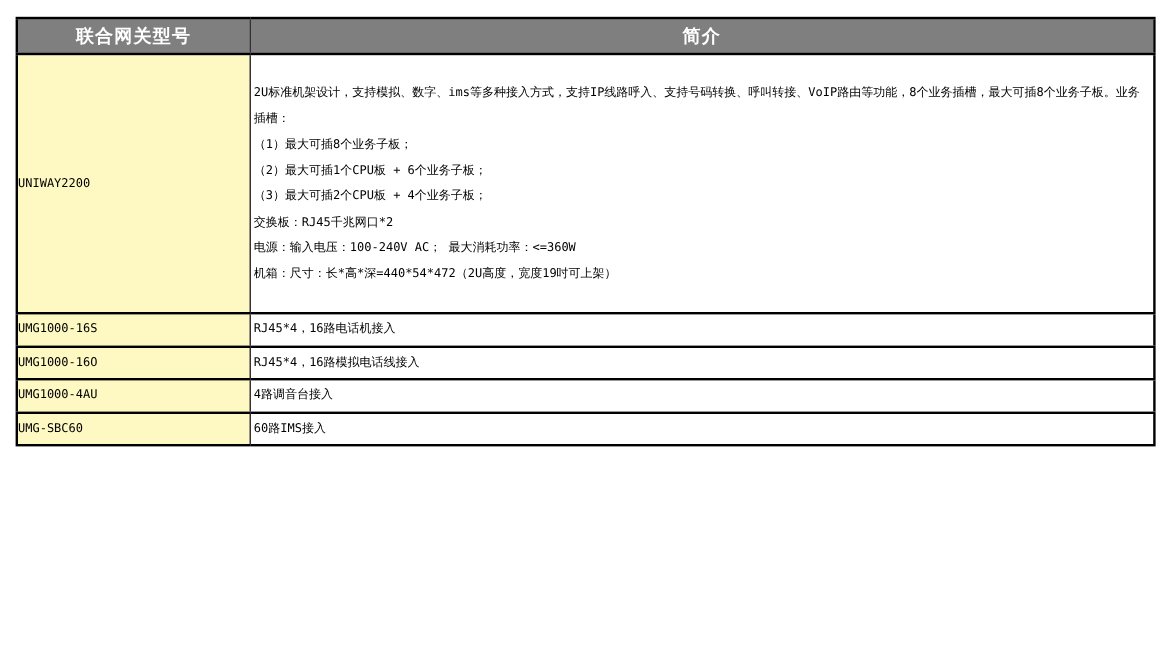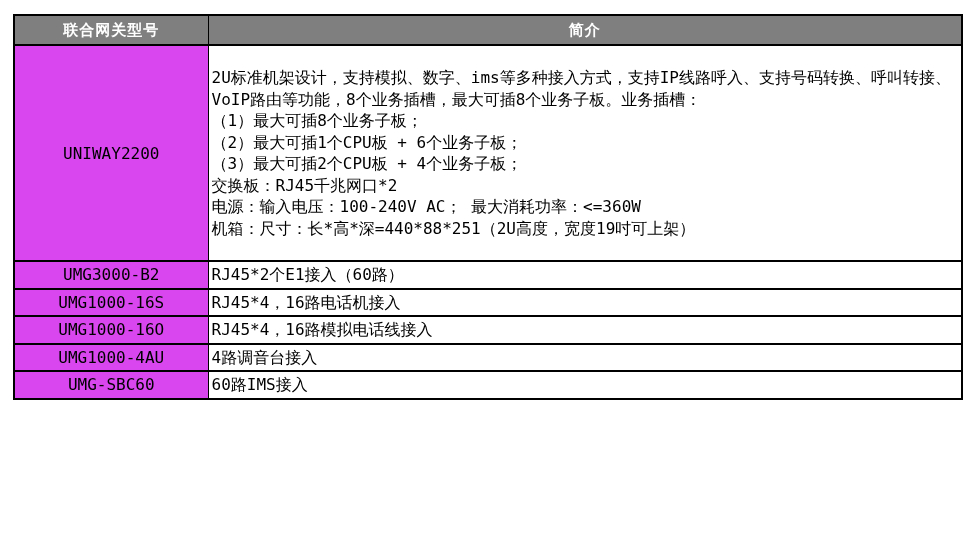--- a/index.html
+++ b/index.html
@@ -15,37 +15,36 @@
     width: 950px;
     border-collapse: collapse;
     table-layout: fixed;
   }
   .spec-table col.c-model { width: 194px; }
   .spec-table td, .spec-table th {
     border: 1px solid #000000;
     border-top-width: 2px;
     border-bottom-width: 2px;
     vertical-align: middle;
-    font-size: 16px;
+    font-size: 10px;
     font-weight: normal;
     overflow: hidden;
   }
   .spec-table { border: 2px solid #000000; }
   tr.head-row th {
     height: 30px;
     background: #7f7f7f;
     color: #ffffff;
     font-weight: bold;
     text-align: center;
     font-size: 15px;
     letter-spacing: 1px;
   }
   td.model-cell {
-    text-align: center;
-    background: #d946ef;
+    background: #fef9c3;
   }
   td.desc-cell {
     text-align: left;
     padding: 2px 4px 2px 3px;
     background: #ffffff;
     line-height: 21.5px;
   }
   tr.featured-row td { height: 216px; }
   tr.data-row td { height: 26px; }
   .desc-line { line-height: 21.5px; }
@@ -66,28 +65,24 @@
 
     <tr class="featured-row">
       <td class="model-cell">UNIWAY2200</td>
       <td class="desc-cell">
         <div class="desc-line">2U标准机架设计，支持模拟、数字、ims等多种接入方式，支持IP线路呼入、支持号码转换、呼叫转接、VoIP路由等功能，8个业务插槽，最大可插8个业务子板。业务插槽：</div>
         <div class="desc-line">（1）最大可插8个业务子板；</div>
         <div class="desc-line">（2）最大可插1个CPU板 + 6个业务子板；</div>
         <div class="desc-line">（3）最大可插2个CPU板 + 4个业务子板；</div>
         <div class="desc-line">交换板：RJ45千兆网口*2</div>
         <div class="desc-line">电源：输入电压：100-240V AC；  最大消耗功率：&lt;=360W</div>
-        <div class="desc-line">机箱：尺寸：长*高*深=440*88*251（2U高度，宽度19吋可上架）</div>
+        <div class="desc-line">机箱：尺寸：长*高*深=440*54*472（2U高度，宽度19吋可上架）</div>
       </td>
     </tr>
 
-    <tr class="data-row">
-      <td class="model-cell">UMG3000-B2</td>
-      <td class="desc-cell">RJ45*2个E1接入（60路）</td>
-    </tr>
     <tr class="data-row">
       <td class="model-cell">UMG1000-16S</td>
       <td class="desc-cell">RJ45*4，16路电话机接入</td>
     </tr>
     <tr class="data-row">
       <td class="model-cell">UMG1000-16O</td>
       <td class="desc-cell">RJ45*4，16路模拟电话线接入</td>
     </tr>
     <tr class="data-row">
       <td class="model-cell">UMG1000-4AU</td>

